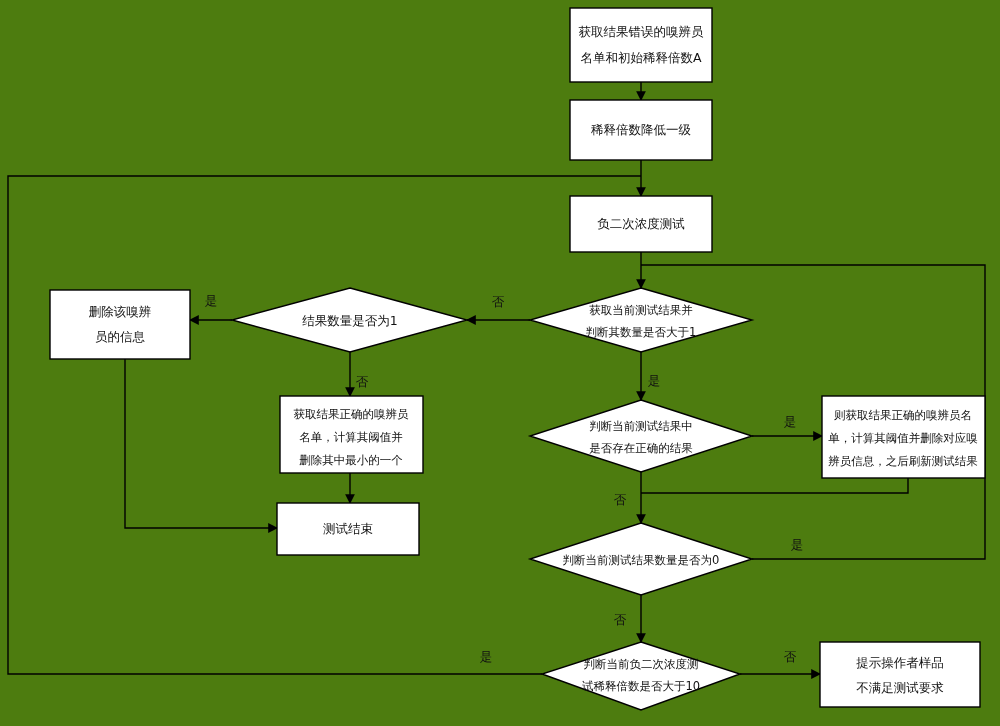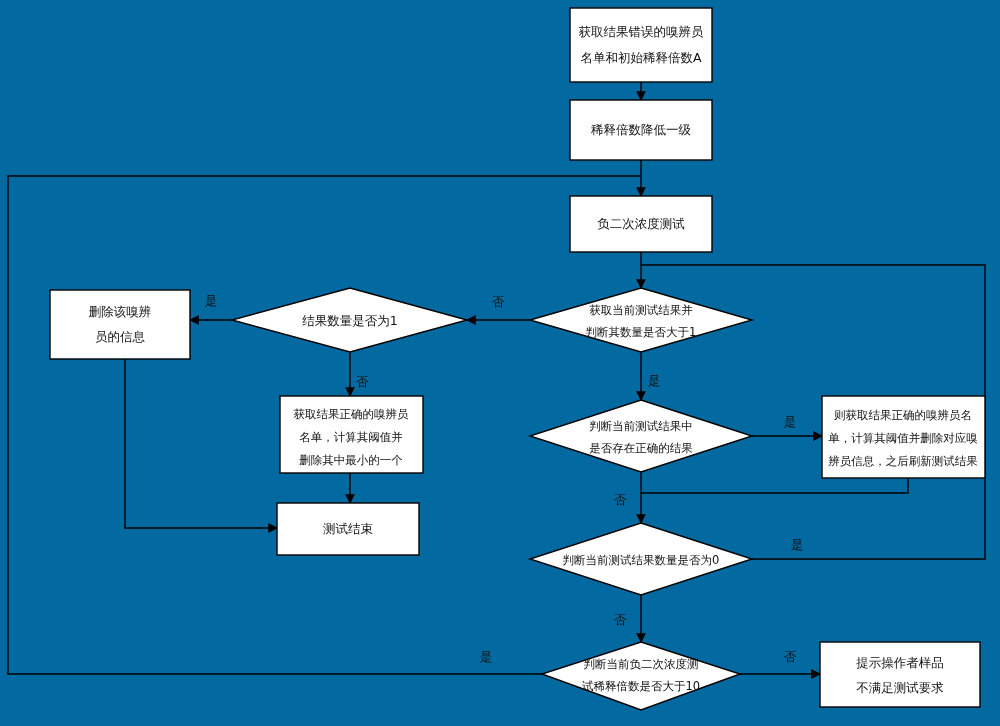--- a/index.html
+++ b/index.html
@@ -4,21 +4,21 @@
 <style>
   html, body {
     margin: 0;
     padding: 0;
     background: #ffffff;
   }
   #stage {
     position: relative;
     width: 1000px;
     height: 726px;
-    background: #0369a1;
+    background: #4d7c0f;
     font-family: "DejaVu Sans", "Liberation Sans", sans-serif;
     overflow: hidden;
   }
   svg#flow {
     position: absolute;
     left: 0;
     top: 0;
     width: 1000px;
     height: 726px;
   }

